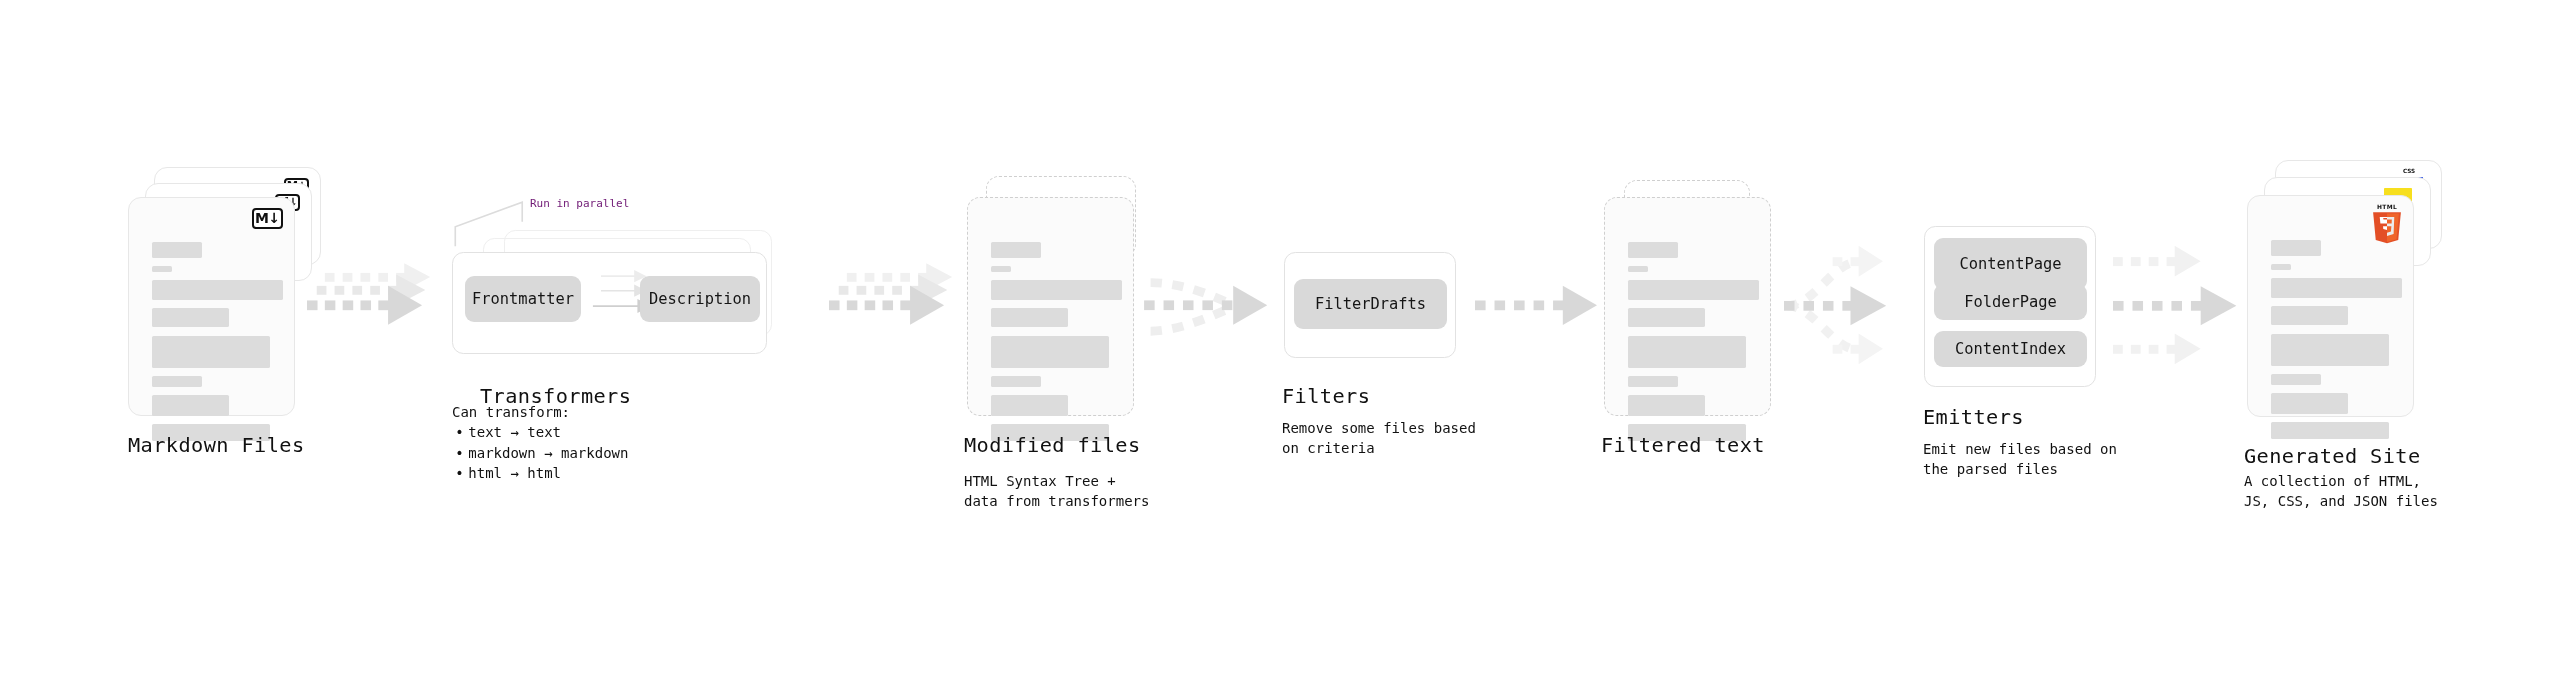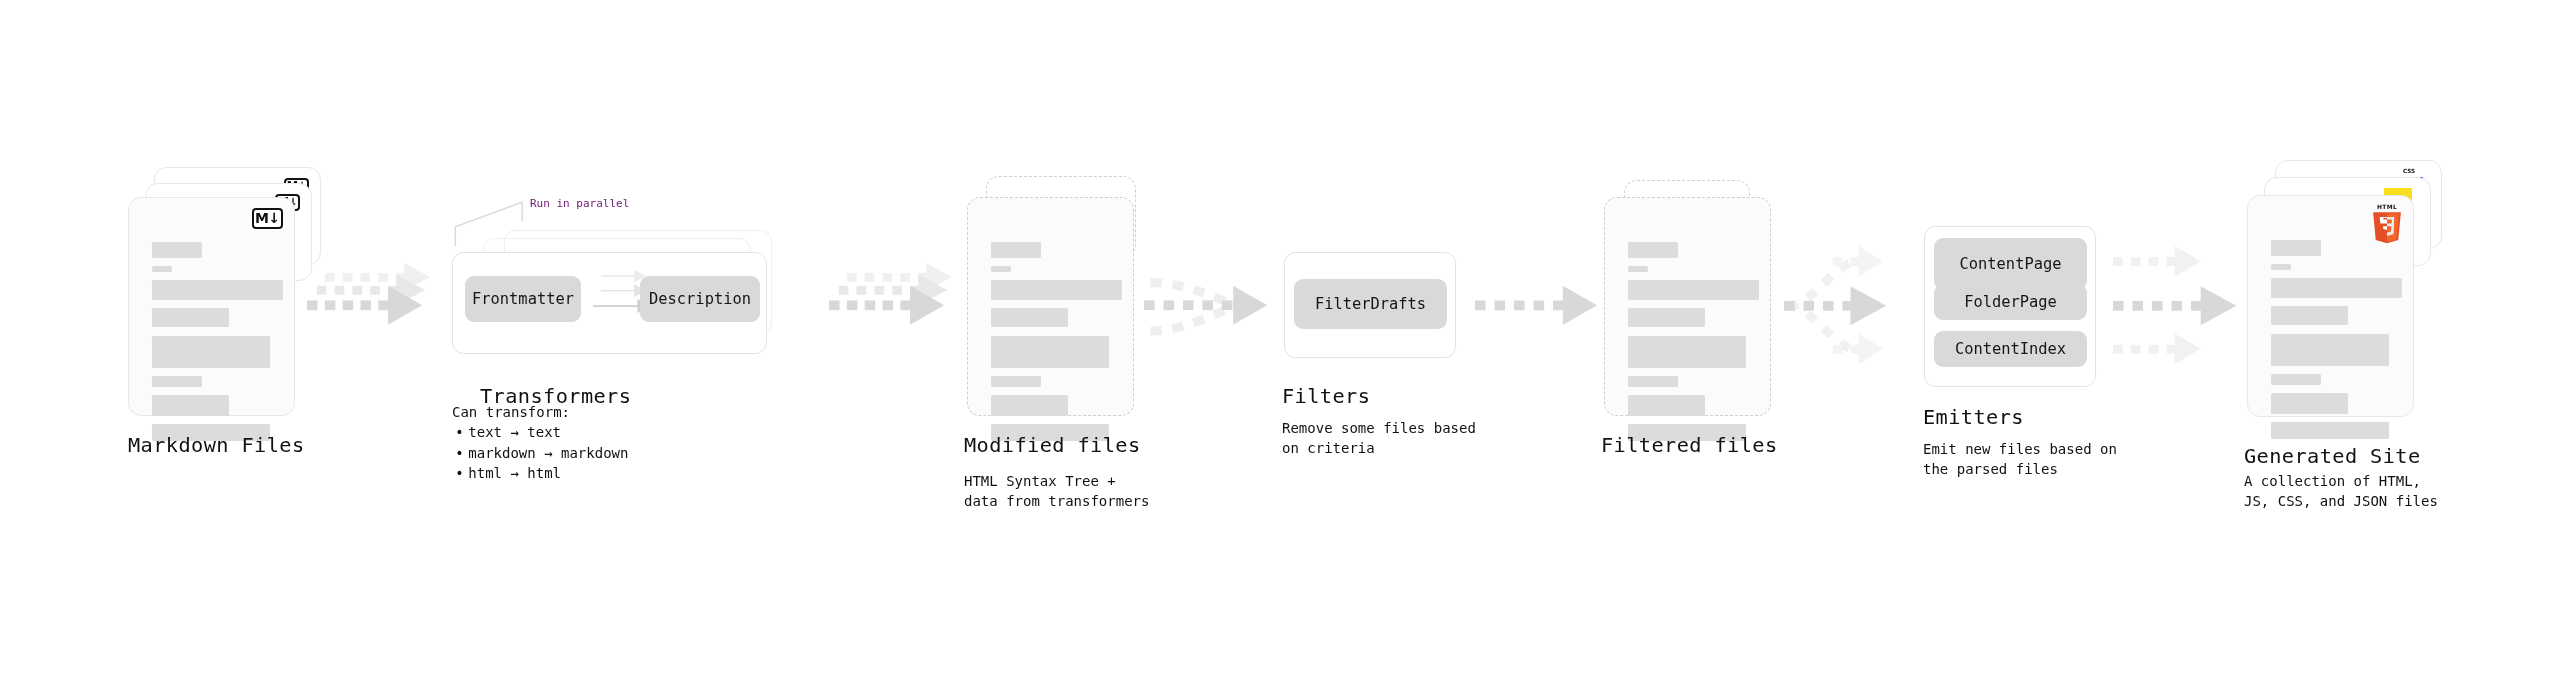--- a/index.html
+++ b/index.html
@@ -285,21 +285,21 @@
         <div class="sk" style="width:50px;height:15.4px;margin-top:16.3px;"></div>
         <div class="sk" style="width:19.5px;height:6.5px;"></div>
         <div class="sk" style="width:131px;height:19.5px;margin-top:4.9px;"></div>
         <div class="sk" style="width:77px;height:19.5px;"></div>
         <div class="sk" style="width:118px;height:32px;"></div>
         <div class="sk" style="width:50px;height:11.4px;"></div>
         <div class="sk" style="width:77px;height:21px;"></div>
         <div class="sk" style="width:118px;height:16.3px;"></div>
       </div>
     </div>
-    <div class="title" style="left:1601px;top:433px;">Filtered files</div>
+    <div class="title" style="left:1601px;top:433px;">Filtered text</div>
   </div>
 
   <svg class="deco" style="left:1784px;top:236px;" width="146" height="134" viewBox="0 0 180 165">
     <path d="M4 86 C 36 86, 58 36, 88 32" fill="none" stroke="#f1f1f1" stroke-width="11" stroke-dasharray="13 14"></path>
     <path d="M4 86 C 36 86, 58 136, 88 140" fill="none" stroke="#f1f1f1" stroke-width="11" stroke-dasharray="13 14"></path>
     <g fill="#f4f4f4">
       <rect x="60" y="26" width="12" height="11"></rect>
         <rect x="82" y="26" width="12" height="11"></rect>
       <polygon points="92,12 92,50 122,31"></polygon>
     </g>

